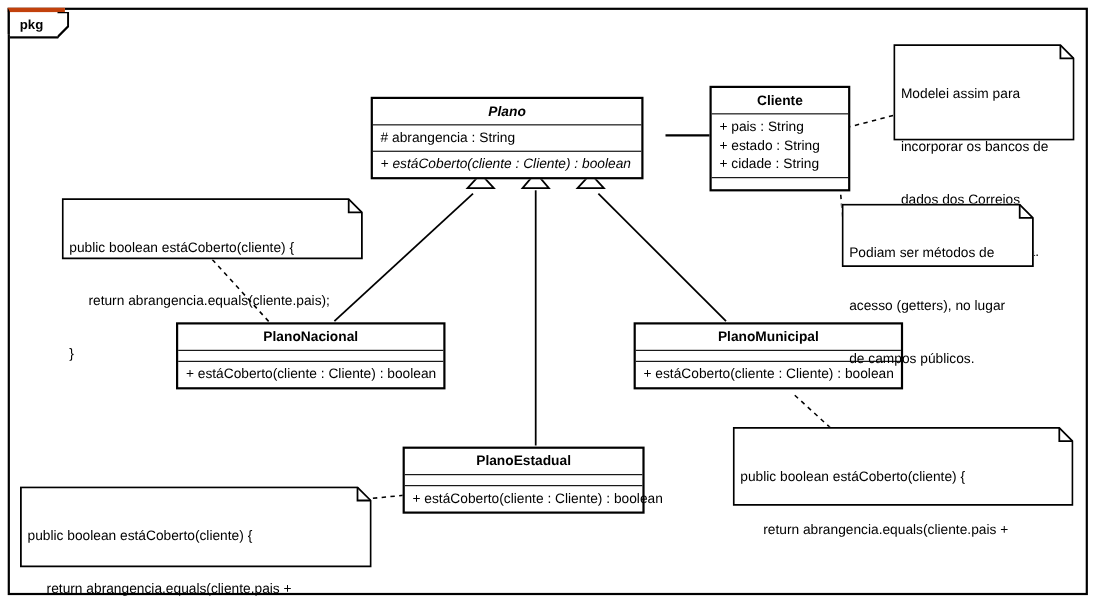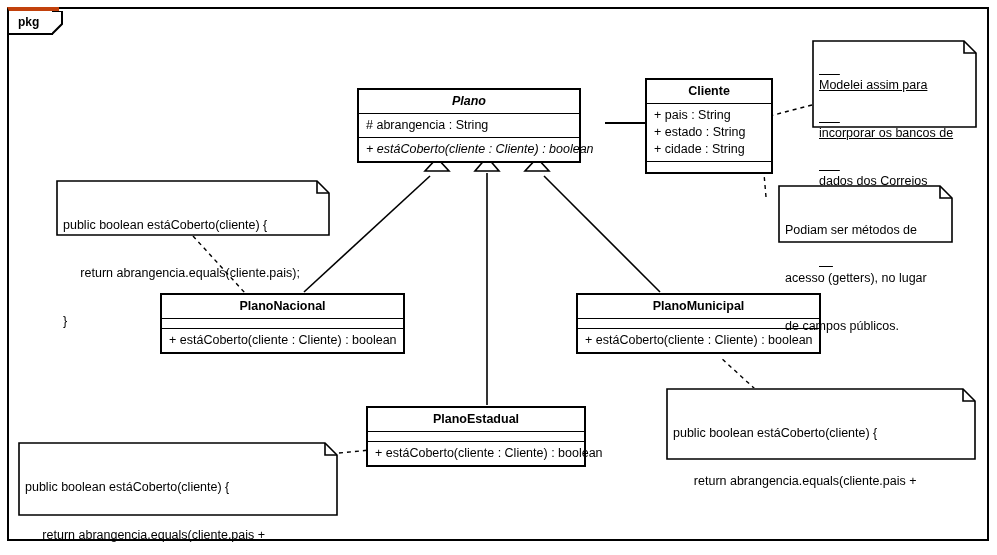--- a/index.html
+++ b/index.html
@@ -166,21 +166,21 @@
     <line x1="660" y1="292" x2="544" y2="176" stroke="#000" stroke-width="1.6"></line>
     <polygon points="525,171 549,171 537,158" fill="#ffffff" stroke="#000" stroke-width="1.6"></polygon>
 
     <line x1="193" y1="236" x2="245" y2="293" stroke="#000" stroke-width="1.4" stroke-dasharray="4,4"></line>
     <line x1="812" y1="105" x2="762" y2="118" stroke="#000" stroke-width="1.4" stroke-dasharray="4,4"></line>
     <line x1="766" y1="197" x2="763" y2="162" stroke="#000" stroke-width="1.4" stroke-dasharray="4,4"></line>
     <line x1="755" y1="389" x2="720" y2="357" stroke="#000" stroke-width="1.4" stroke-dasharray="4,4"></line>
     <line x1="339" y1="453" x2="370" y2="450" stroke="#000" stroke-width="1.4" stroke-dasharray="4,4"></line>
   </svg>
 
-  <div class="uml-class" style="left:357px; top:88px; width:224px;">
+  <div class="uml-class" style="left:337px; top:88px; width:248px;">
     <div class="uml-name abstract">Plano</div>
     <div class="uml-compartment">
       <div class="uml-feature"># abrangencia : String</div>
     </div>
     <div class="uml-compartment last">
       <div class="uml-feature italic">+ estáCoberto(cliente : Cliente) : boolean</div>
     </div>
   </div>
 
   <div class="uml-class" style="left:645px; top:78px; width:128px;">
@@ -222,34 +222,34 @@
       <path d="M1,1 L261,1 L273,13 L273,55 L1,55 Z" fill="#ffffff" stroke="#000" stroke-width="1.6"></path>
       <path d="M261,1 L261,13 L273,13" fill="none" stroke="#000" stroke-width="1.6"></path>
     </svg>
     <div class="note-text">
       <div class="note-line">public boolean estáCoberto(cliente) {</div>
       <div class="note-line">     return abrangencia.equals(cliente.pais);</div>
       <div class="note-line">}</div>
     </div>
   </div>
 
-  <div class="note" style="left:812px; top:40px; width:165px; height:88px;text-decoration:underline;">
+  <div class="note" style="left:812px; top:40px; width:165px; height:88px;">
     <svg class="note-shape" viewBox="0 0 165 88" preserveAspectRatio="none">
       <path d="M1,1 L152,1 L164,13 L164,87 L1,87 Z" fill="#ffffff" stroke="#000" stroke-width="1.6"></path>
       <path d="M152,1 L152,13 L164,13" fill="none" stroke="#000" stroke-width="1.6"></path>
     </svg>
     <div class="note-text">
       <div class="note-line">Modelei assim para</div>
       <div class="note-line">incorporar os bancos de</div>
       <div class="note-line">dados dos Correios</div>
       <div class="note-line">para Teria e Argentina.</div>
     </div>
   </div>
 
-  <div class="note" style="left:765px; top:185px; width:175px; height:58px;margin-left:13px;">
+  <div class="note" style="left:765px; top:185px; width:175px; height:58px;">
     <svg class="note-shape" viewBox="0 0 175 58" preserveAspectRatio="none">
       <path d="M1,1 L162,1 L174,13 L174,57 L1,57 Z" fill="#ffffff" stroke="#000" stroke-width="1.6"></path>
       <path d="M162,1 L162,13 L174,13" fill="none" stroke="#000" stroke-width="1.6"></path>
     </svg>
     <div class="note-text">
       <div class="note-line">Podiam ser métodos de</div>
       <div class="note-line">acesso (getters), no lugar</div>
       <div class="note-line">de campos públicos.</div>
     </div>
   </div>

